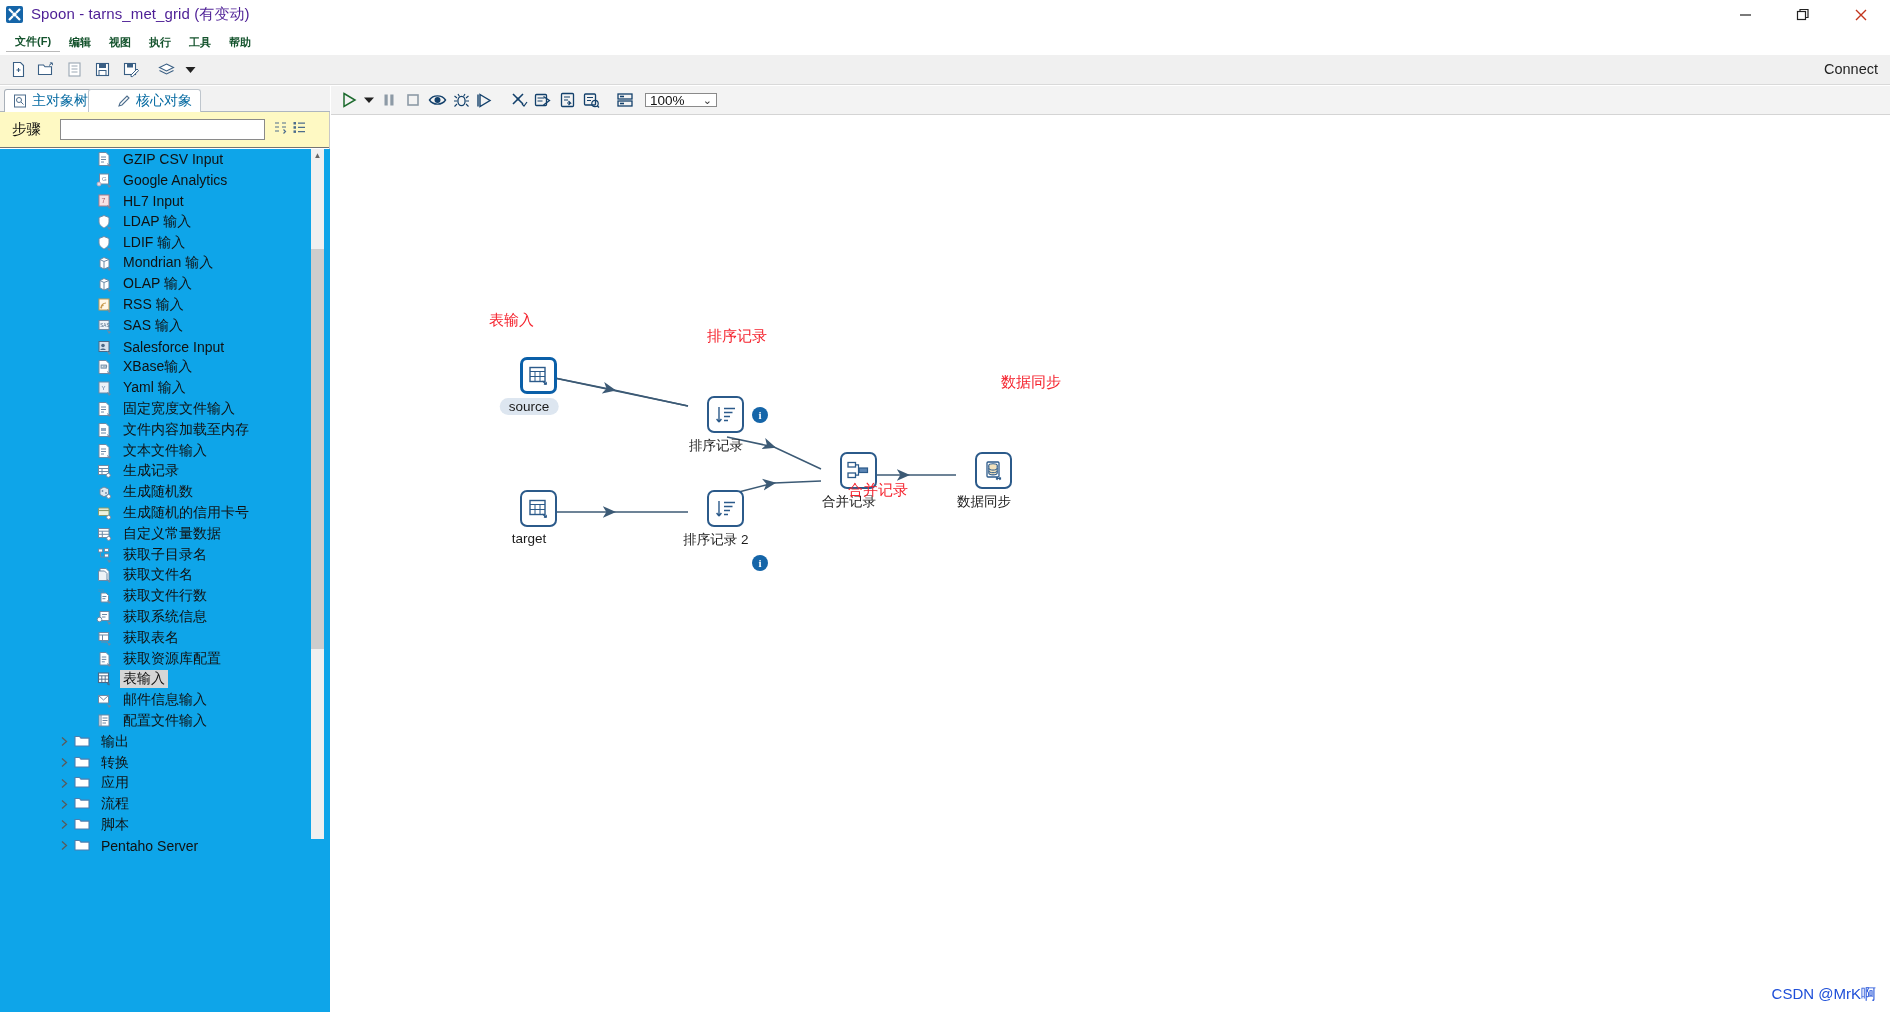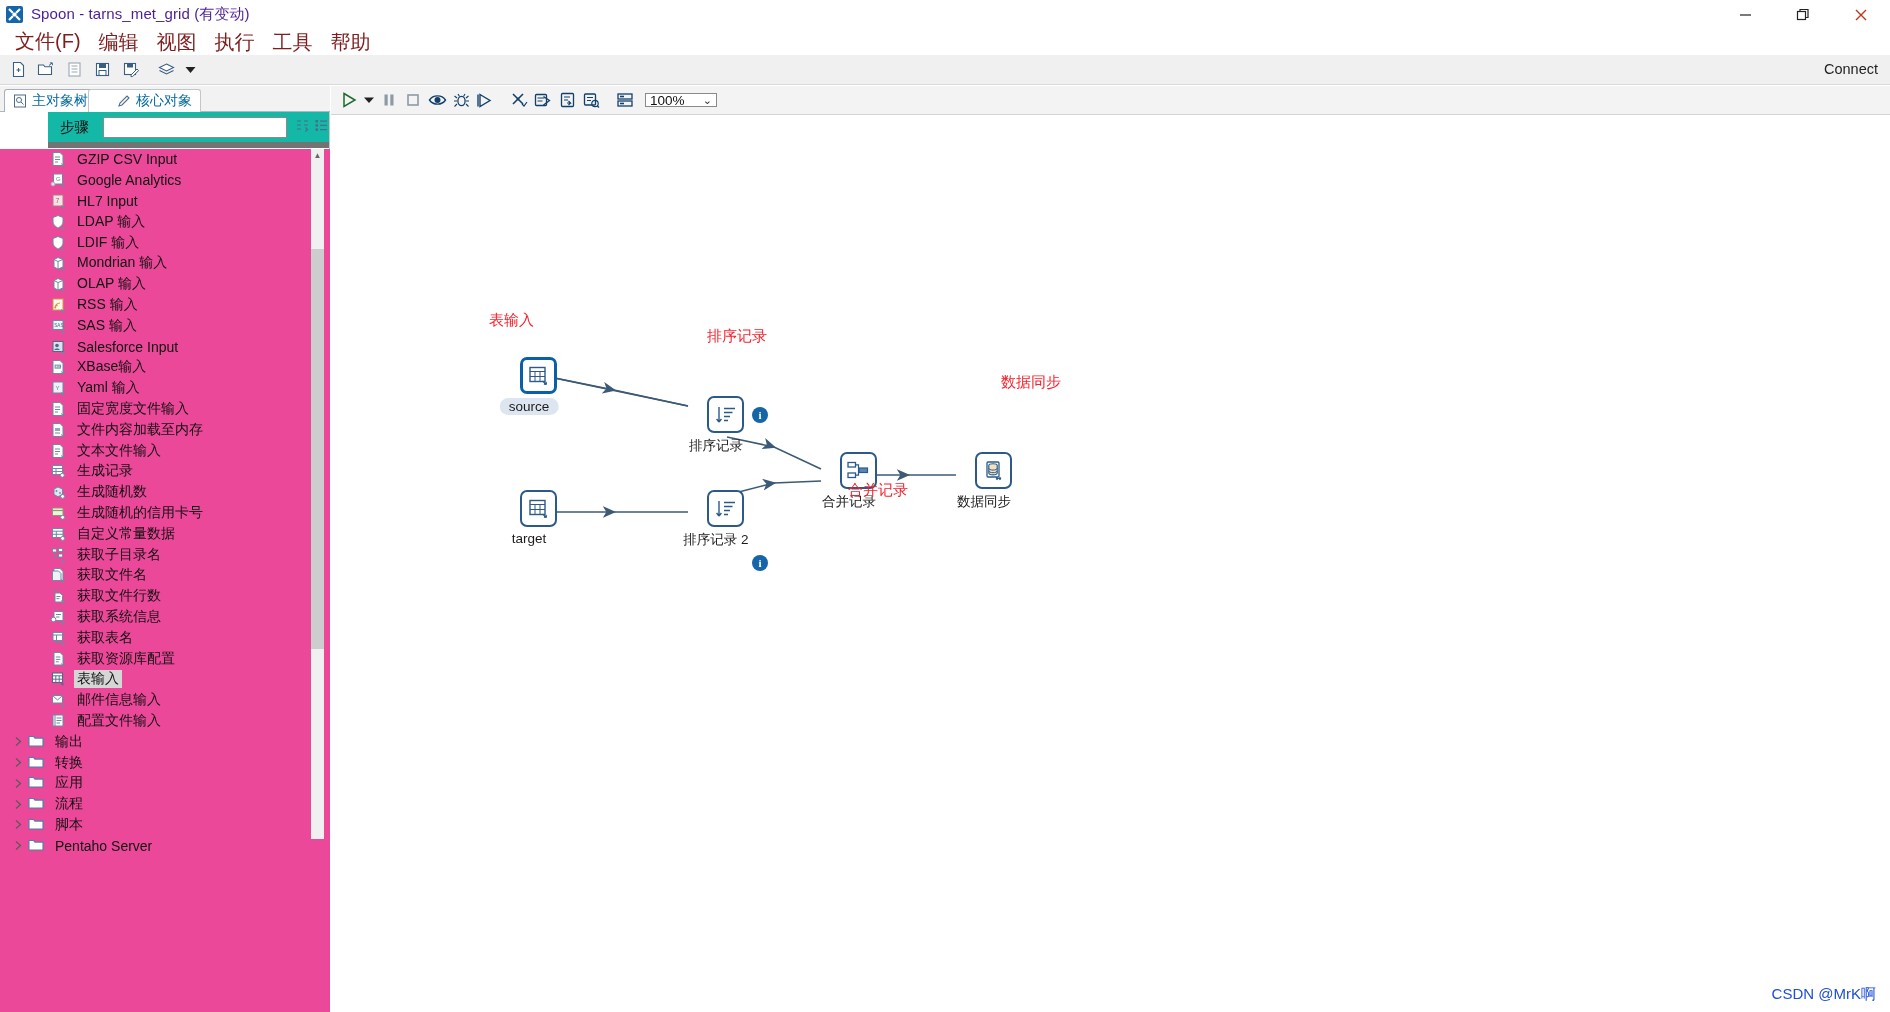--- a/index.html
+++ b/index.html
@@ -28,21 +28,21 @@
     color: #222;
   }
   .win-btn:last-child { color: #c2341c; }
 
   
   .menubar {
     position: absolute; left: 0; top: 29px; width: 1890px; height: 26px;
     background: #ffffff; display: flex; align-items: center; padding-left: 6px;
   }
   .menu-item {
-    font-size: 20px; color: #7f1d1d; padding: 2px 9px; white-space: nowrap;
+    font-size: 11px; color: #14532d; padding: 2px 9px; white-space: nowrap; font-weight: bold;
   }
   .menu-first { border-bottom: 1px solid #b9b9b9; }
 
   
   .maintoolbar {
     position: absolute; left: 0; top: 55px; width: 1890px; height: 30px;
     background: #f0f0f0; border-bottom: 1px solid #d9d9d9;
     display: flex; align-items: center; padding-left: 4px;
   }
   .tb-btn { width: 28px; height: 26px; display:flex; align-items:center; justify-content:center; }
@@ -64,34 +64,33 @@
     position: absolute; top: 3px; height: 23px;
     display: flex; align-items: center; gap: 5px;
     font-size: 14px; color: #0369a1; padding: 0 8px;
     background: #ffffff; border: 1px solid #a8b0b9; border-bottom: none;
     border-radius: 3px 3px 0 0;
   }
   .ptab.inactive { background: #ffffff; border-color: #bfc6cd; padding-left: 28px; }
 
   .steprow {
     display: flex; align-items: center; height: 36px;
-    padding-left: 12px; background: #14b8a6;
-    border-bottom: 6px solid #737373;
-    margin-left: 48px;
+    padding-left: 12px; background: #fef9c3;
+    border-bottom: 1px solid #737373;
   }
   .steprow .lbl { font-size: 14.5px; color: #111; width: 48px; }
   .search-input {
     width: 205px; height: 21px; border: 1px solid #8a8a8a; background: #fff;
     font-size: 13px; padding: 0 3px; outline: none;
   }
   .step-icons { display: flex; gap: 4px; margin-left: 8px; }
 
   .treewrap {
     position: absolute; left: 0; top: 63px; width: 330px; height: 863px;
-    overflow: hidden; background: #ec4899;
+    overflow: hidden; background: #0ea5e9; padding-left: 46px;
   }
   .treelist { position: relative; }
   .tnode {
     display: flex; align-items: center; height: 20.8px;
     font-size: 14px; color: #111; white-space: nowrap;
   }
   .tnode .tlabel { padding: 0 3px; }
   .tnode.selected .tlabel { background: #d6d6d6; }
   .leaf { padding-left: 50px; }
   .leaf .ico { width: 18px; height: 16px; margin-right: 6px; flex: none; }

